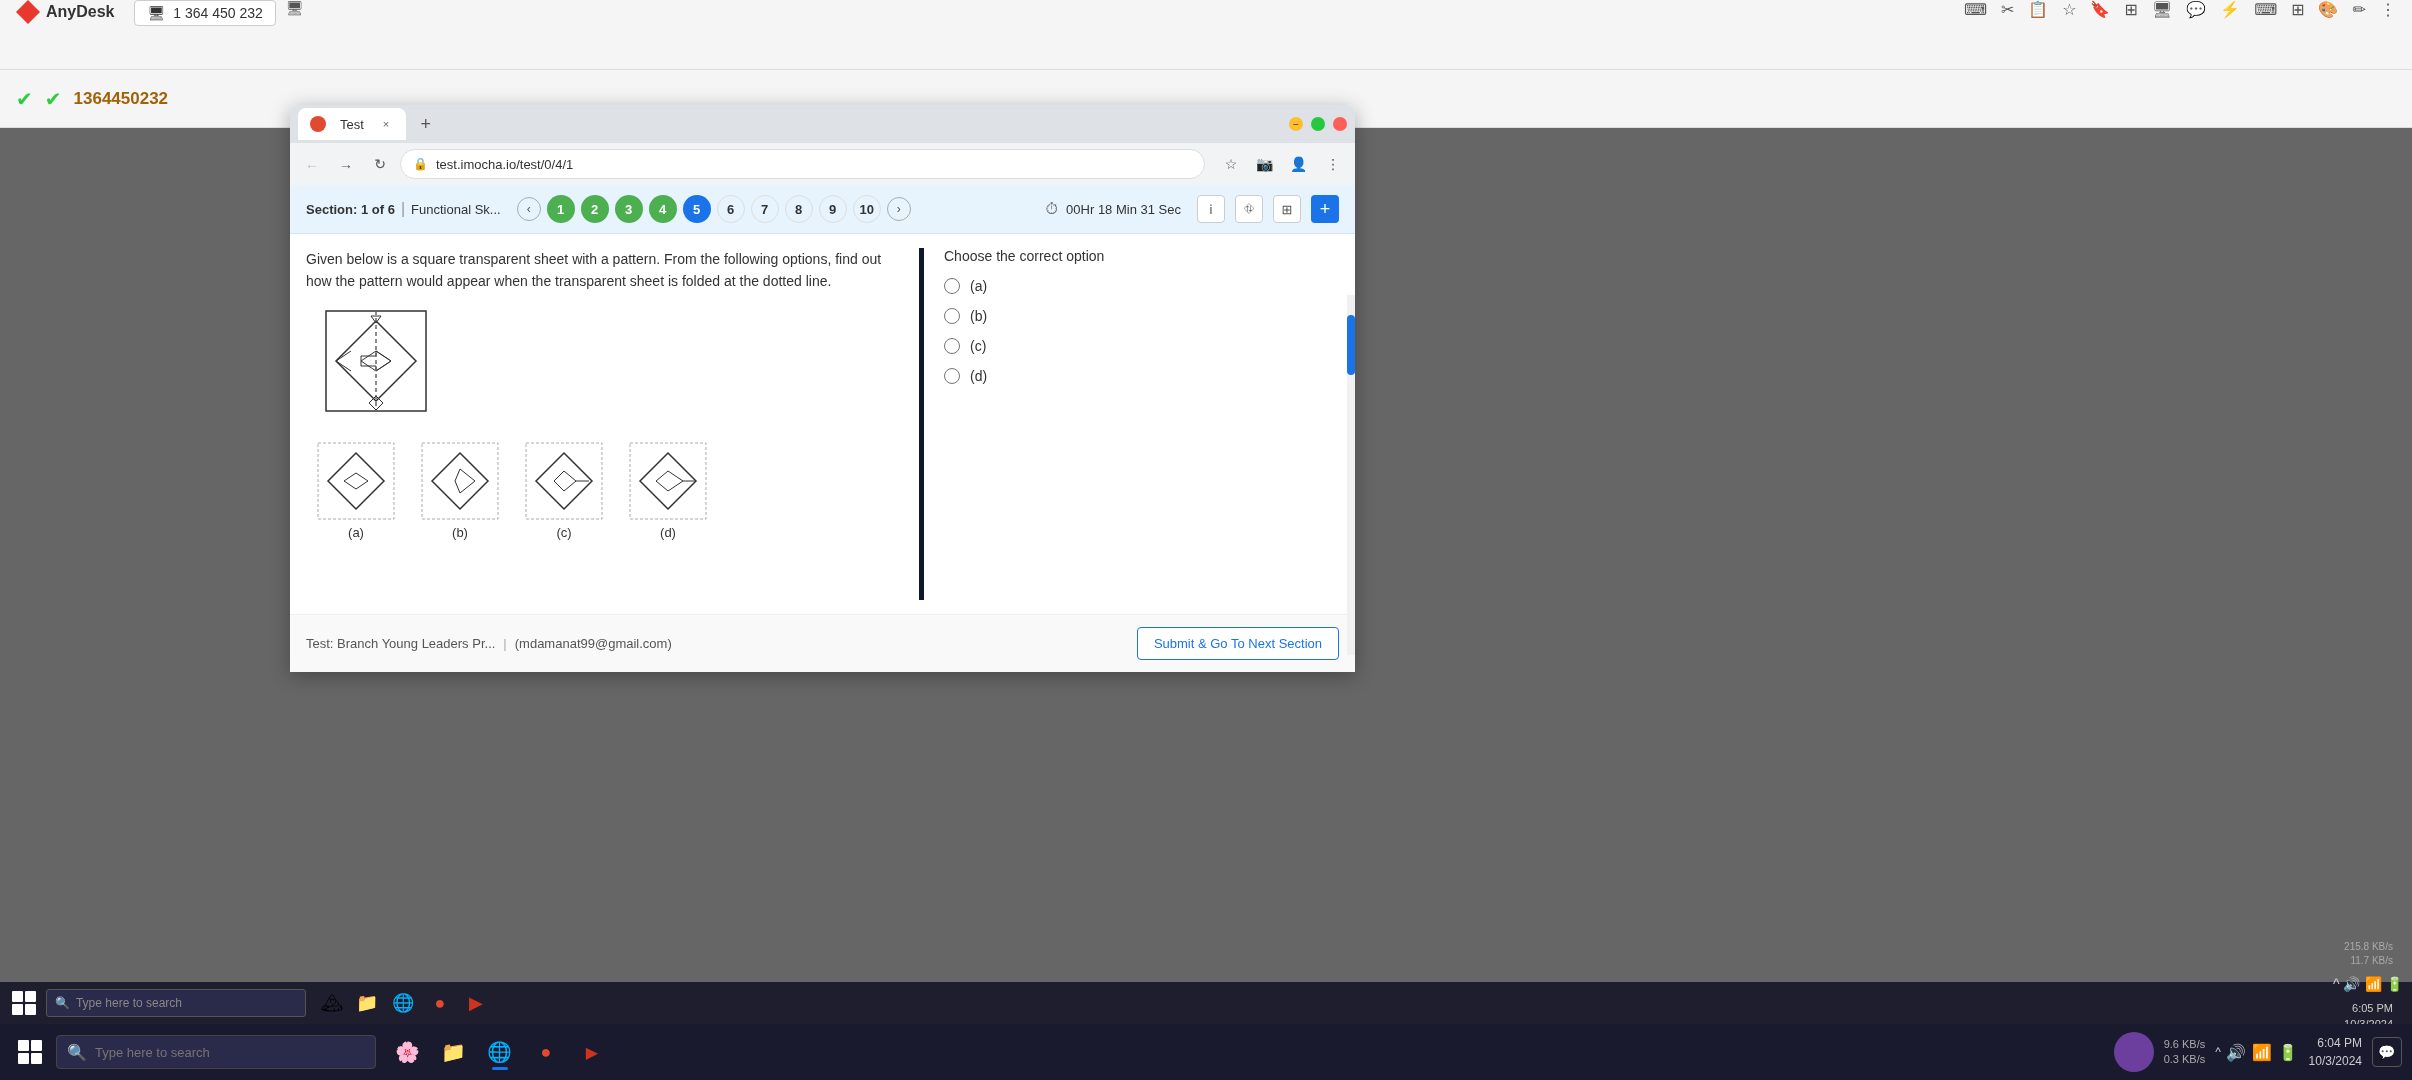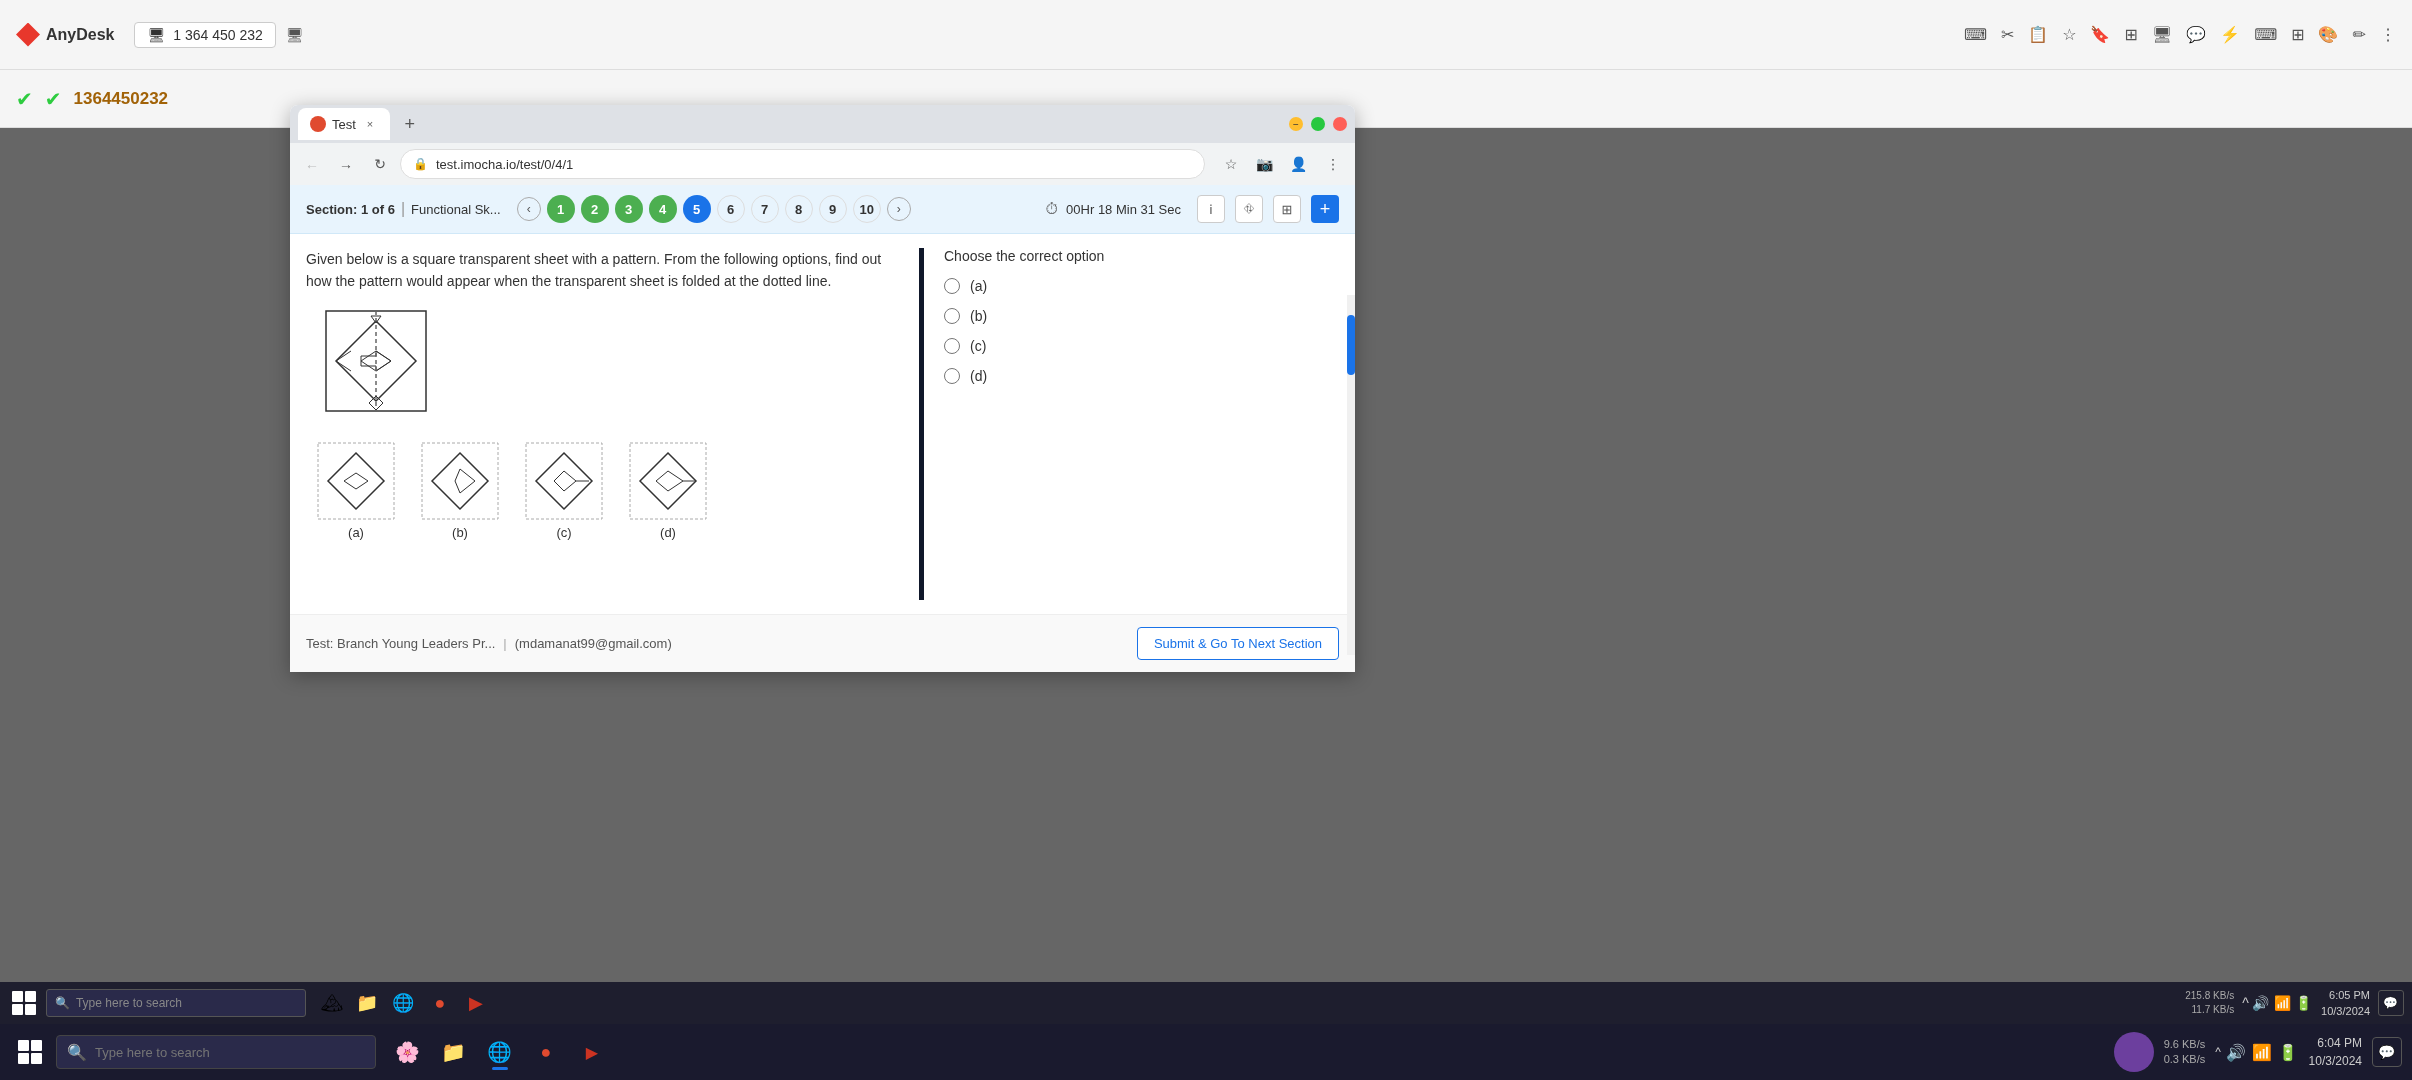--- a/index.html
+++ b/index.html
@@ -10,21 +10,21 @@
       height: 1080px;
       overflow: hidden;
       position: relative;
     }
 
     
     .anydesk-bar {
       background: #f5f5f5;
       height: 70px;
       display: flex;
-      align-items: center;
+      align-items: flex-start;
       padding: 0 16px;
       border-bottom: 1px solid #ddd;
       position: relative;
       z-index: 100;
     }
     .anydesk-logo {
       display: flex;
       align-items: center;
       gap: 6px;
       font-size: 16px;
@@ -104,21 +104,21 @@
       padding: 0 8px;
       gap: 6px;
     }
     .browser-tab {
       background: white;
       border-radius: 8px 8px 0 0;
       height: 32px;
       display: flex;
       align-items: center;
       padding: 0 12px;
-      gap: 6px;
+      gap: 14px;
       font-size: 13px;
       color: #333;
     }
     .browser-tab-icon {
       width: 16px;
       height: 16px;
       background: #e04a2f;
       border-radius: 50%;
     }
     .browser-close-tab {
@@ -844,21 +844,21 @@
     <div style="width:32px;height:32px;display:flex;align-items:center;justify-content:center;cursor:pointer;font-size:16px;">
       <span style="font-size:18px;">🌐</span>
     </div>
     <div style="width:32px;height:32px;display:flex;align-items:center;justify-content:center;cursor:pointer;font-size:16px;">
       <span style="font-size:18px;color:#e04a2f;">●</span>
     </div>
     <div style="width:32px;height:32px;display:flex;align-items:center;justify-content:center;cursor:pointer;font-size:16px;">
       <span style="font-size:18px;color:#cc3322;">▶</span>
     </div>
   </div>
-  <div style="margin-left:auto;display:flex;align-items:center;gap:8px;">
+  <div style="margin-left:auto;display:flex;align-items:center;gap:8px;flex-direction:column;">
     <div style="font-size:10px;color:#aaa;text-align:right;line-height:1.4;">
       <div>215.8 KB/s</div>
       <div>11.7 KB/s</div>
     </div>
     <div style="display:flex;gap:4px;align-items:center;font-size:14px;color:#ccc;">
       <span>^</span>
       <span>🔊</span>
       <span>📶</span>
       <span>🔋</span>
     </div>

